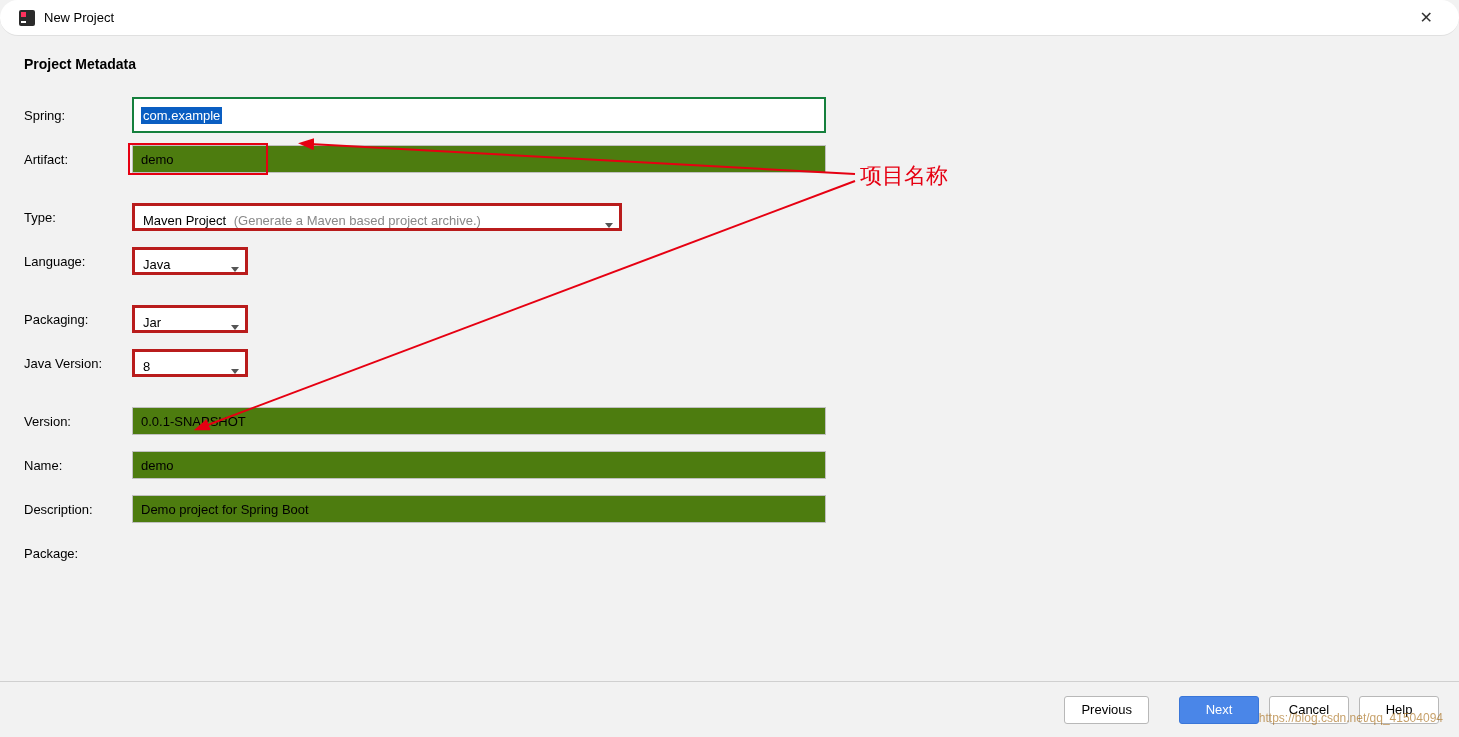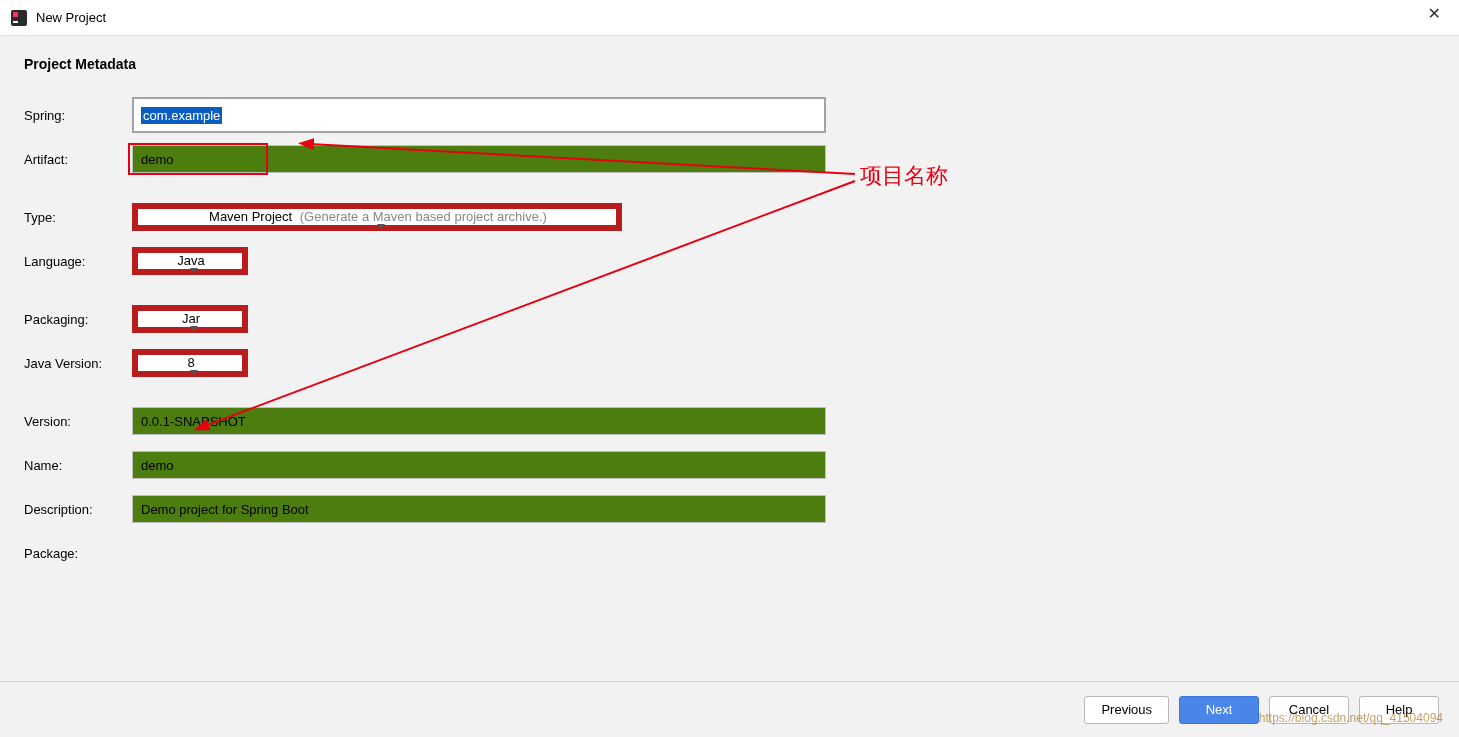--- a/index.html
+++ b/index.html
@@ -10,22 +10,24 @@
   width: 1459px;
   height: 737px;
   position: relative;
   color: #000;
 }
 .titlebar {
   height: 36px;
   background: #fff;
   border-bottom: 1px solid #e0e0e0;
   display: flex;
-  padding: 0 10px;
+  align-items: center;
+  padding: 0 18px;
   justify-content: space-between;
+  border-radius: 18px;
 }
 .titlebar-left { display: flex; align-items: center; gap: 8px; }
 .app-icon {
   width: 18px; height: 18px;
   display: inline-flex; align-items: center; justify-content: center;
 }
 .title-text { font-size: 13px; }
 .close-x { font-size: 16px; color: #333; cursor: pointer; padding: 4px 8px; }
 .content {
   padding: 20px 24px;
@@ -66,40 +68,39 @@
 .text-input-display {
   height: 28px;
   border: 1px solid #c0c0c0;
   background: #fff;
   padding: 0 8px;
   font-size: 13px;
   display: flex;
   align-items: center;
   width: 694px;
 }
-.text-input-display.focused { border: 2px solid #a3a3a3; padding: 16px 7px; }
+.text-input-display.focused { border: 2px solid #15803d; padding: 16px 7px; }
 .artifact-wrap { position: relative; width: 694px; height: 28px; }
 .artifact-red {
   position: absolute;
   left: -4px; top: -2px;
   width: 140px; height: 32px;
   border: 2px solid #e60012;
   pointer-events: none;
 }
 .dropdown {
   height: 28px;
-  border: 6px solid #b91c1c;
-  background: #fff;
-  display: flex;
-  align-items: center;
+  border: 3px solid #b91c1c;
+  background: #fff;
+  display: flex;
+  align-items: flex-end;
   padding: 0 6px 0 8px;
   font-size: 13px;
   cursor: pointer;
   position: relative;
-  flex-direction: column;
 }
 .dropdown.wide { width: 490px; }
 .dropdown.narrow { width: 116px; }
 .dropdown-text { flex: 1; }
 .dropdown-hint { color: #888; margin-left: 4px; }
 .chevron {
   width: 0; height: 0;
   border-left: 4px solid transparent;
   border-right: 4px solid transparent;
   border-top: 5px solid #555;
@@ -132,20 +133,21 @@
   font-size: 13px;
   font-family: inherit;
   cursor: pointer;
   border-radius: 3px;
 }
 .btn.primary {
   background: #4a86e8;
   border-color: #3a76d8;
   color: #fff;
   font-weight: 500;
+  margin-left: 20px;
 }
 .watermark {
   position: absolute;
   right: 16px;
   bottom: 12px;
   color: #a16207;
   font-size: 12px;
   opacity: 0.6;
   pointer-events: none;
 }

